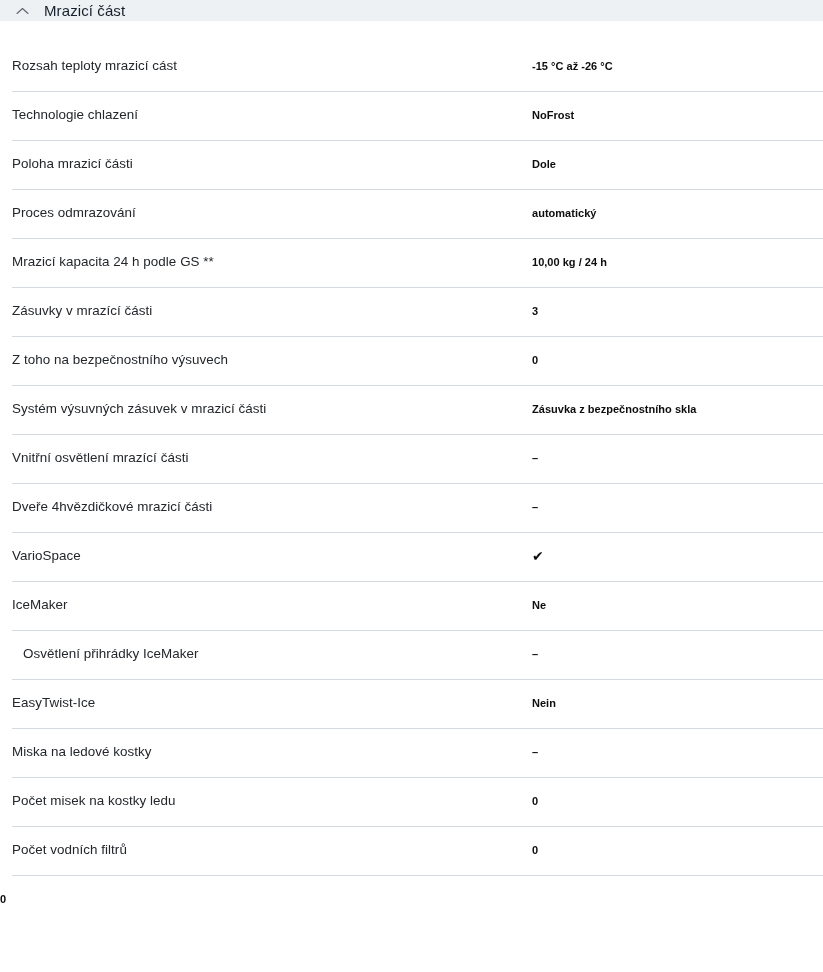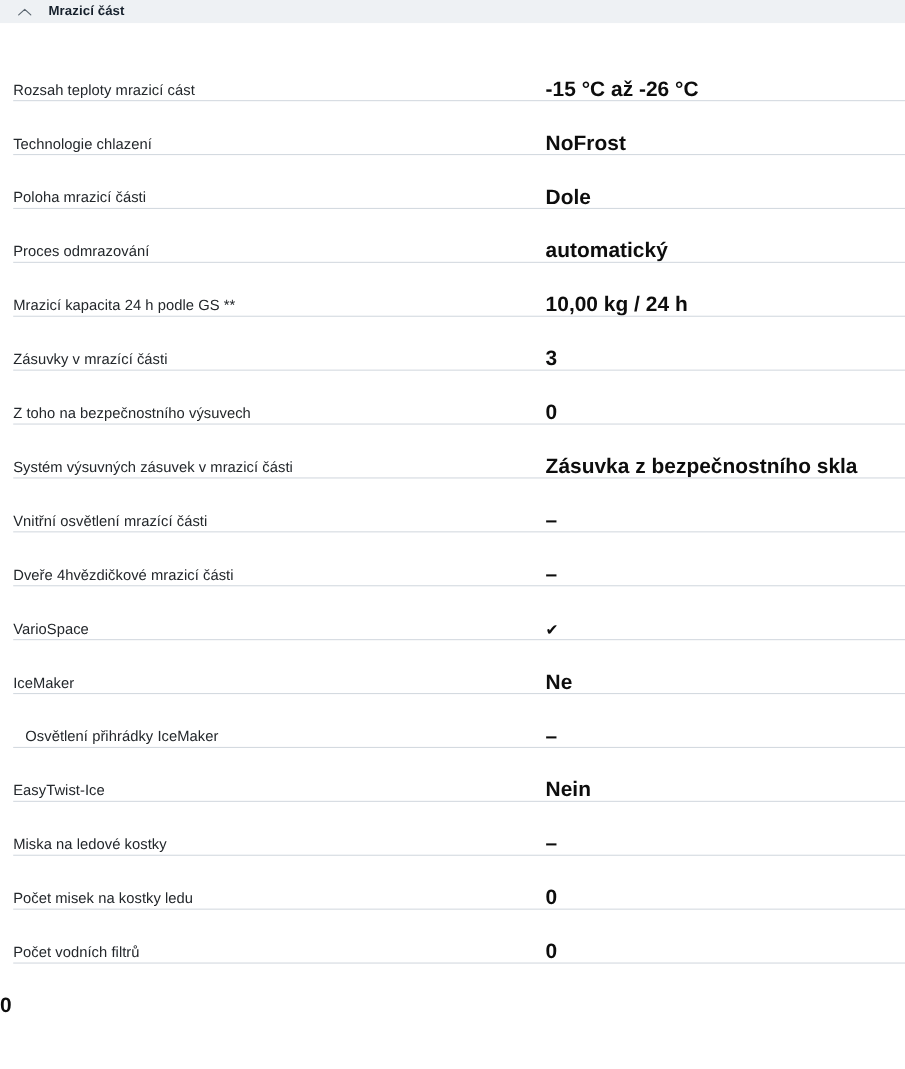--- a/index.html
+++ b/index.html
@@ -39,41 +39,42 @@
     justify-content: center;
     cursor: pointer;
     background: transparent;
     border: none;
     padding: 0;
   }
   .chevron-btn svg {
     display: block;
   }
   .section-title {
-    font-size: 12px;
-    font-weight: 700;
+    font-size: 15px;
+    font-weight: 400;
     color: #16202c;
     letter-spacing: 0.1px;
     line-height: 21px;
     white-space: nowrap;
   }
 
   
   .spec-table {
     width: 823px;
     padding-top: 21px;
     box-sizing: border-box;
   }
   .spec-row {
     position: relative;
     display: flex;
-    align-items: flex-end;
+    align-items: flex-start;
     height: 49px;
     box-sizing: border-box;
     padding: 0;
+    gap: 36px;
   }
   .spec-row + .spec-row::before,
   .spec-row:first-child::before {
     content: "";
     position: absolute;
     left: 12px;
     right: 0;
     top: 0;
     height: 1px;
     background: #d4dae0;
@@ -94,21 +95,21 @@
     padding-top: 15px;
     letter-spacing: 0.05px;
     white-space: nowrap;
   }
   .spec-label.indented {
     padding-left: 23px;
   }
   .spec-value {
     flex: 1;
     box-sizing: border-box;
-    font-size: 19px;
+    font-size: 11px;
     font-weight: 700;
     color: #0d0d0d;
     line-height: 18px;
     padding-top: 15px;
     letter-spacing: 0.02px;
     white-space: nowrap;
     overflow: hidden;
   }
   .spec-value.dash {
     font-weight: 700;

